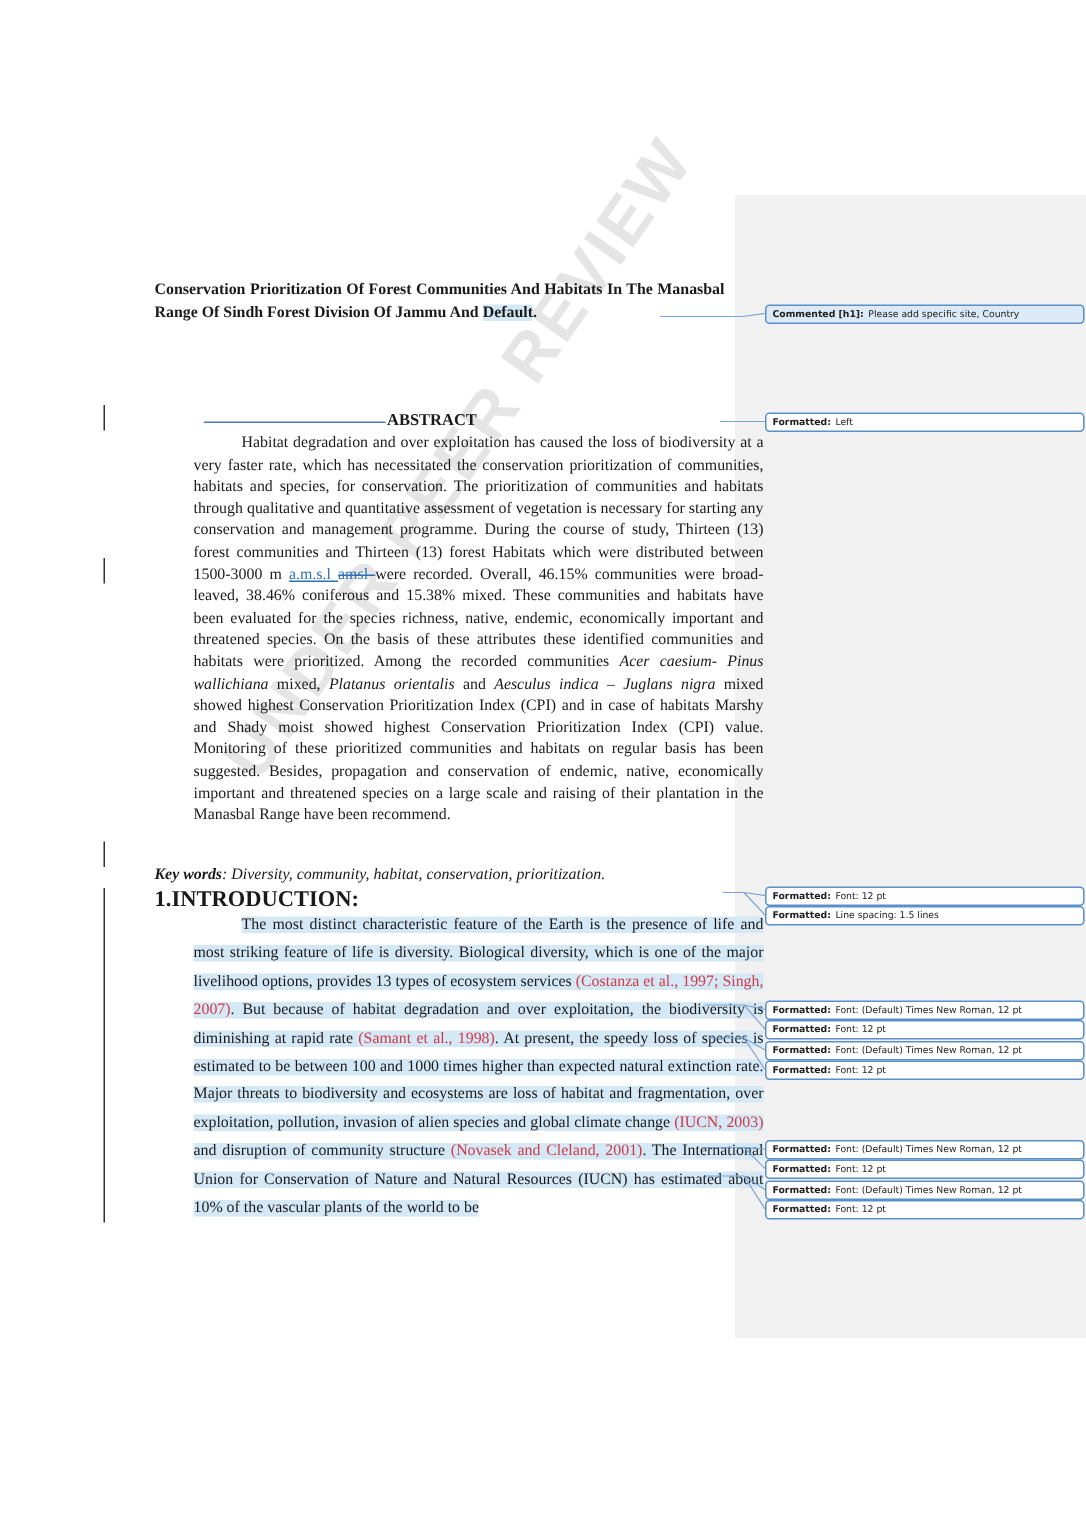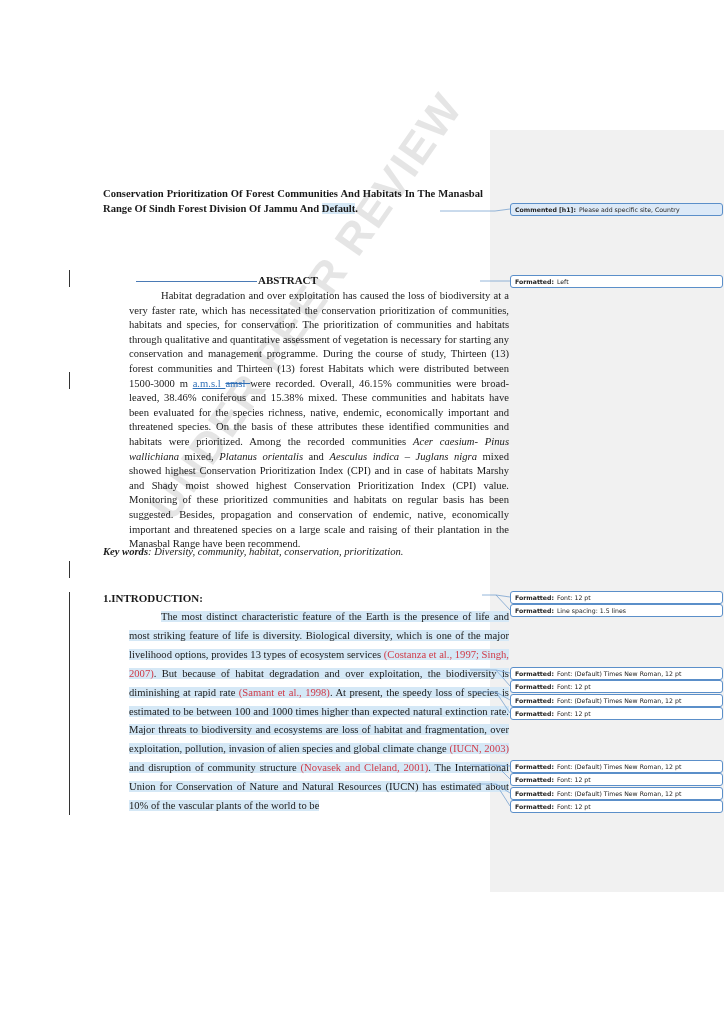--- a/index.html
+++ b/index.html
@@ -9,23 +9,23 @@
   .body-text { position: absolute; left: 103px; width: 380px; font-size: 10.6px; text-align: justify; margin-left: 26px; }
   .title { position: absolute; left: 103px; top: 187px; width: 380px; font-weight: bold; font-size: 10.6px; line-height: 14.5px; text-align: justify; text-align-last: left; }
   .hl { background: #d5e8f6; }
   .abstract-head { position: absolute; left: 136px; top: 274px; width: 345px; font-weight: bold; font-size: 11px; height: 14px; }
   .abstract-head .rule { position: absolute; left: 0; top: 7px; width: 121px; border-top: 1px solid #4a7ab5; }
   .abstract-head .txt { position: absolute; left: 122px; top: 0; }
   .abstract { top: 289px; line-height: 14.6px; }
   .abstract p { margin: 0; text-indent: 32px; }
   .ins { color: #2f6fb7; text-decoration: underline; }
   .del { color: #2f6fb7; text-decoration: line-through; }
-  .kw { position: absolute; left: 103px; top: 546px; font-size: 10.6px; font-style: italic; }
+  .kw { position: absolute; left: 103px; top: 578px; font-size: 10.6px; font-style: italic; }
   .kw b { font-style: italic; }
-  .intro-head { position: absolute; left: 103px; top: 592px; font-weight: bold; font-size: 11px; }
+  .intro-head { position: absolute; left: 103px; top: 592px; font-weight: bold; font-size: 15px; }
   .intro { top: 608px; line-height: 18.9px; }
   .intro p { margin: 0; text-indent: 32px; }
   .cite { color: #d03a47; }
   .rev-bar { position: absolute; width: 1px; background: #333; }
   .balloon { position: absolute; left: 510px; width: 207px; height: 11px; border: 1px solid #5b8fc9; border-radius: 3px; background: #ffffff; font-family: "DejaVu Sans", sans-serif; font-size: 6.2px; line-height: 11px; padding-left: 4px; box-sizing: content-box; white-space: nowrap; overflow: hidden; color: #222; }
   .balloon.comment { background: #dce9f7; }
   .balloon .lbl { font-weight: bold; }
   .balloon .val { margin-left: 3px; }
   svg.connectors { position: absolute; left: 0; top: 0; width: 724px; height: 1024px; pointer-events: none; }
   .watermark { position: absolute; left: 140px; top: 500px; transform: rotate(-55deg); transform-origin: left top; font-family: "Liberation Sans", sans-serif; font-size: 44px; font-weight: bold; color: rgba(180,180,180,0.35); letter-spacing: 2px; white-space: nowrap; pointer-events: none; }

